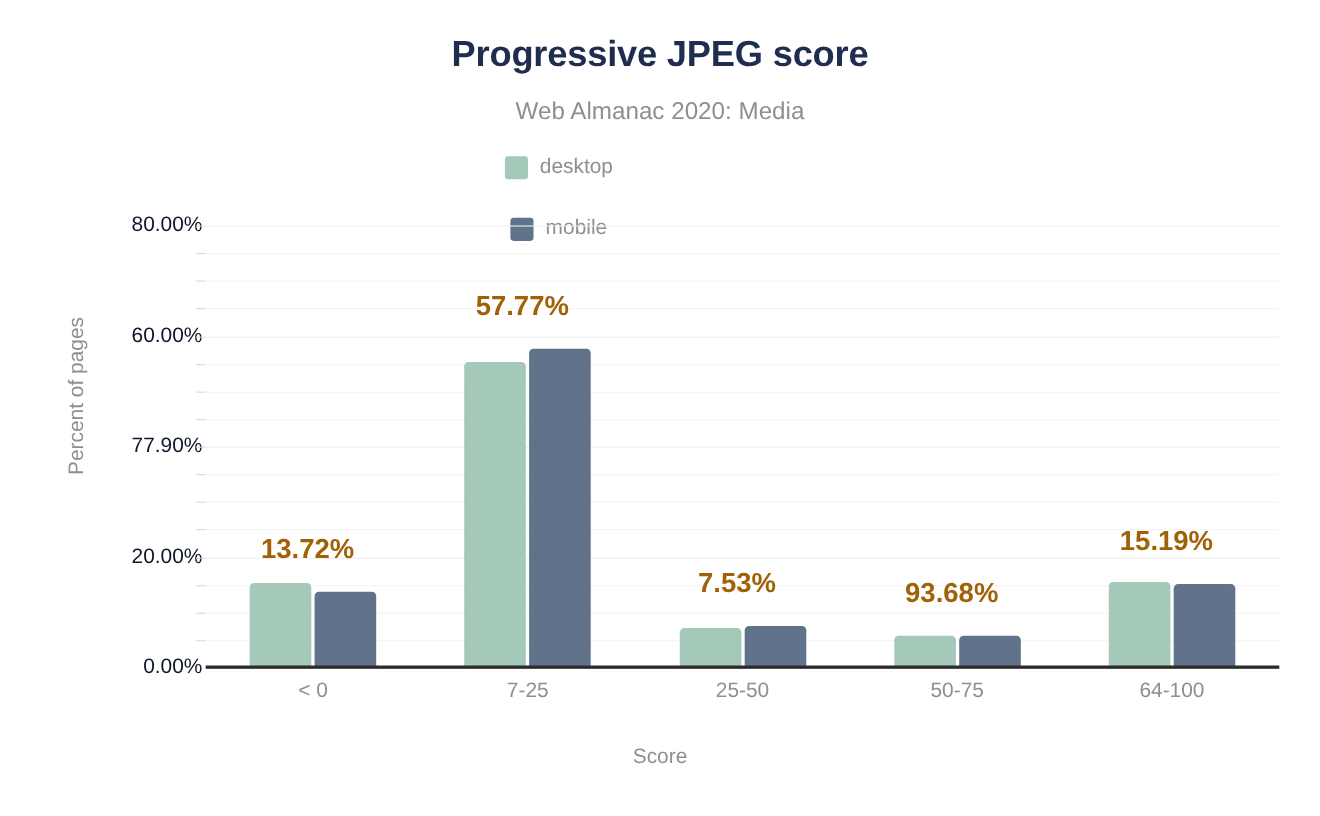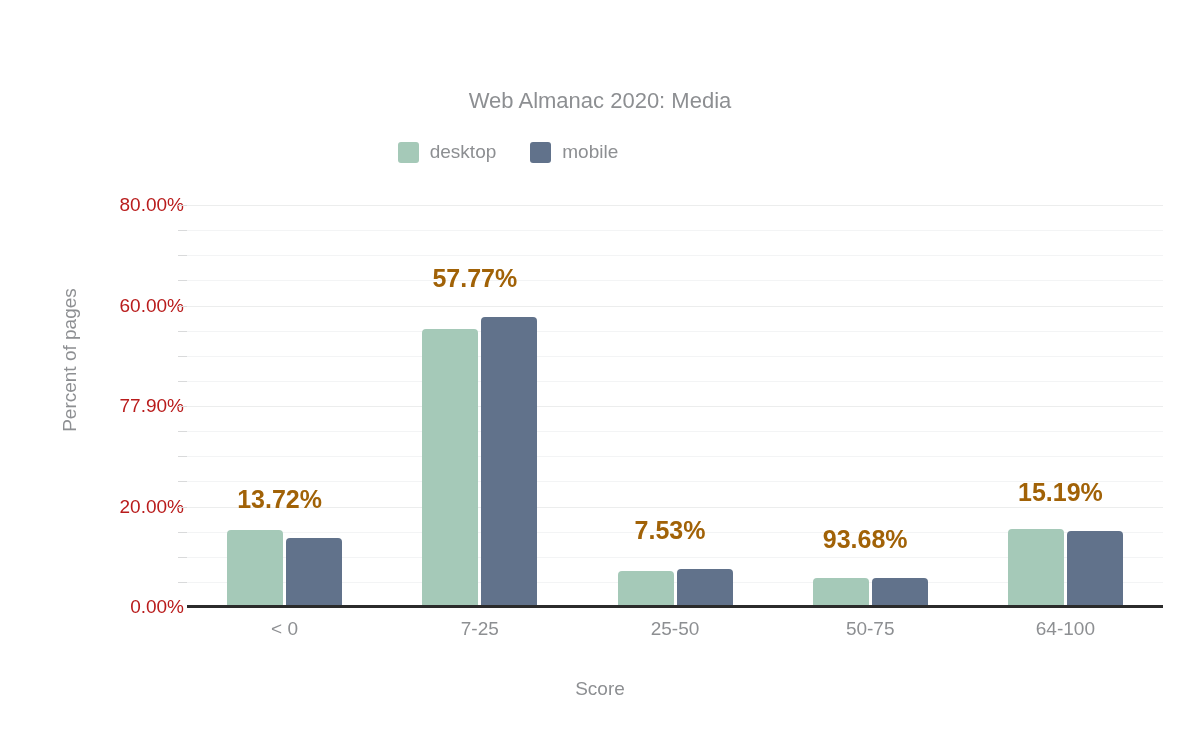--- a/index.html
+++ b/index.html
@@ -44,20 +44,21 @@
   
   .legend {
     position: absolute;
     top: 141px;
     left: 0;
     width: 1016px;
     display: flex;
     justify-content: center;
     align-items: center;
     gap: 34px;
+    flex-direction: column;
   }
   .legend-item {
     display: flex;
     align-items: center;
     gap: 11px;
   }
   .legend-swatch {
     width: 21px;
     height: 21px;
     border-radius: 3px;
@@ -100,21 +101,21 @@
     background: #2b2b2b;
   }
 
   
   .ytick-label {
     position: absolute;
     right: 1016px; 
     width: 160px;
     text-align: right;
     font-size: 19px;
-    color: #b91c1c;
+    color: #0f172a;
     transform: translateY(-50%);
   }
   .ytick-mark {
     position: absolute;
     left: 178px;
     width: 9px;
     height: 1px;
     background: #d9dadb;
   }
   .yaxis-title {
@@ -169,20 +170,21 @@
     text-align: center;
     font-size: 19px;
     color: #8d8f92;
   }
 </style>
 </head>
 <body>
 
 <div id="chart-root">
 
+  <div class="chart-title">Progressive JPEG score</div>
 
   <div class="chart-subtitle">Web Almanac 2020: Media</div>
 
   <div class="legend">
     <div class="legend-item">
       <span class="legend-swatch" style="background: rgb(165, 201, 184);"></span>
       <span class="legend-label">desktop</span>
     </div>
     <div class="legend-item">
       <span class="legend-swatch" style="background: rgb(97, 114, 139);"></span>

